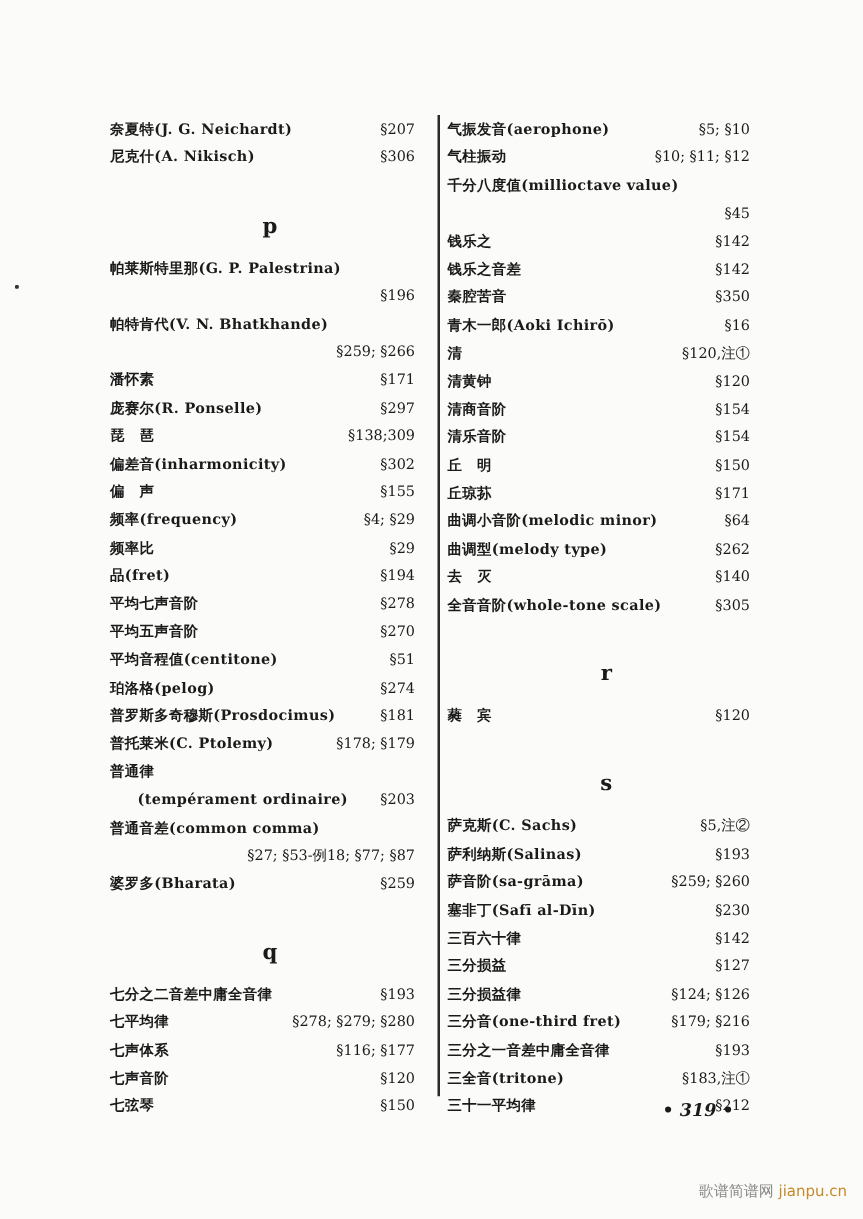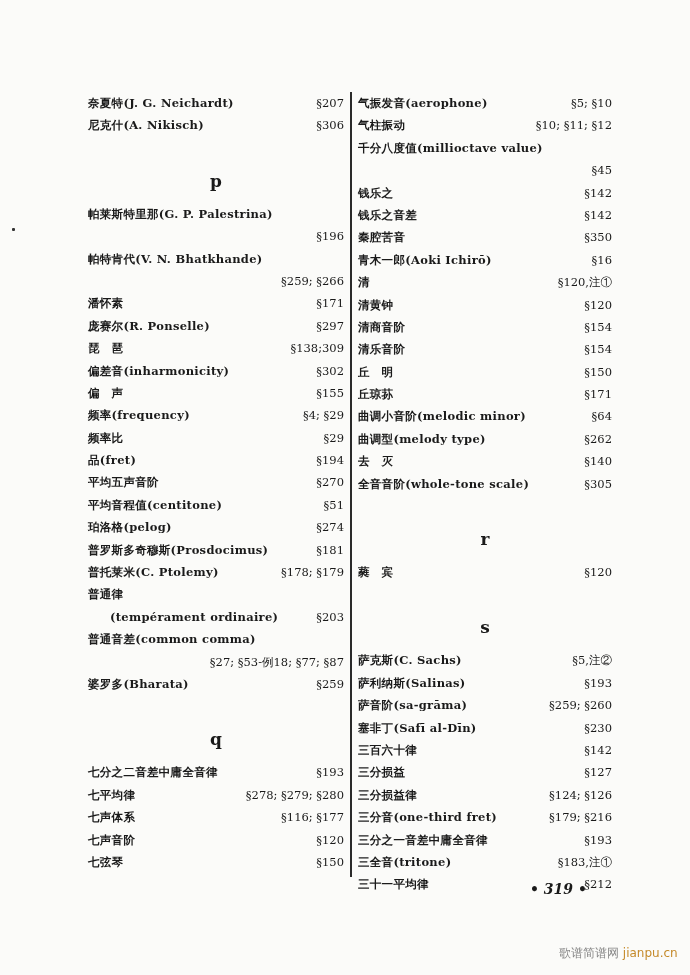--- a/index.html
+++ b/index.html
@@ -16,21 +16,21 @@
   .divider {
     position:absolute; left:350px; top:92px; width:2px; height:785px;
     background:#2a2a2a;
   }
   .row {
     position:relative; height:22.4px; line-height:22.4px;
     font-size:11.5px; font-weight:bold; white-space:nowrap;text-align:right;
   }
   .row .term { position:absolute; left:0; top:0; letter-spacing:0.3px; }
   .row .term.indent { left:22px; }
-  .row .ref { position:absolute; right:0; top:0; font-weight:normal; font-size:11.5px; }
+  .row .ref { position:absolute; right:12px; top:0; font-weight:normal; font-size:11.5px; }
   .section-head {
     text-align:center; font-size:17px; font-weight:bold; font-family:"DejaVu Serif", serif;
     height:44px; line-height:44px;
   }
   .spacer { height:22px; }
   .page-number {
     position:absolute; left:530px; top:881px; font-size:14px; font-style:italic; font-weight:bold;
   }
   .watermark {
     position:absolute; left:540px; top:945px; font-size:12px; color:#888;
@@ -100,20 +100,24 @@
       </div>
     <div class="row">
         <span class="term">频率比</span>
         <span class="ref">§29</span>
       </div>
     <div class="row">
         <span class="term">品(fret)</span>
         <span class="ref">§194</span>
       </div>
     <div class="row">
+        <span class="term">平均七声音阶</span>
+        <span class="ref">§278</span>
+      </div>
+    <div class="row">
         <span class="term">平均五声音阶</span>
         <span class="ref">§270</span>
       </div>
     <div class="row">
         <span class="term">平均音程值(centitone)</span>
         <span class="ref">§51</span>
       </div>
     <div class="row">
         <span class="term">珀洛格(pelog)</span>
         <span class="ref">§274</span>

